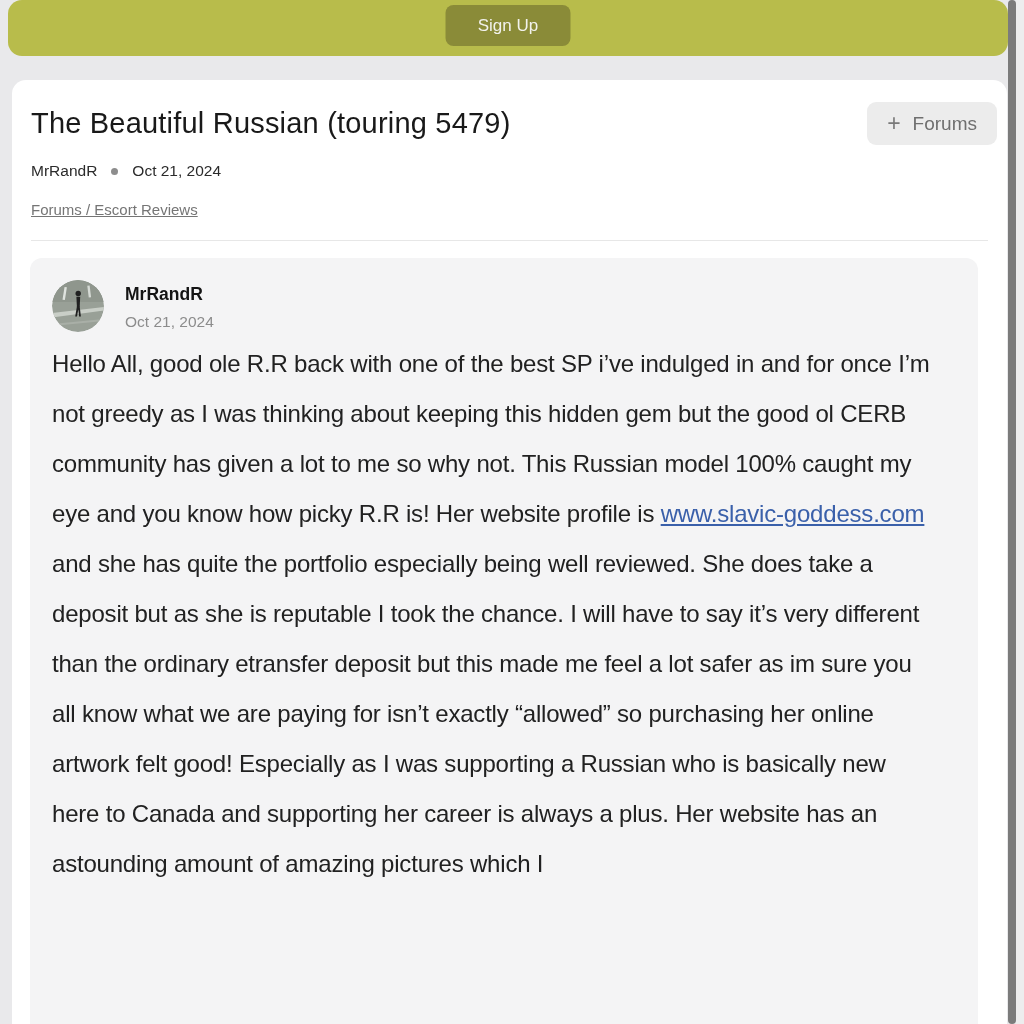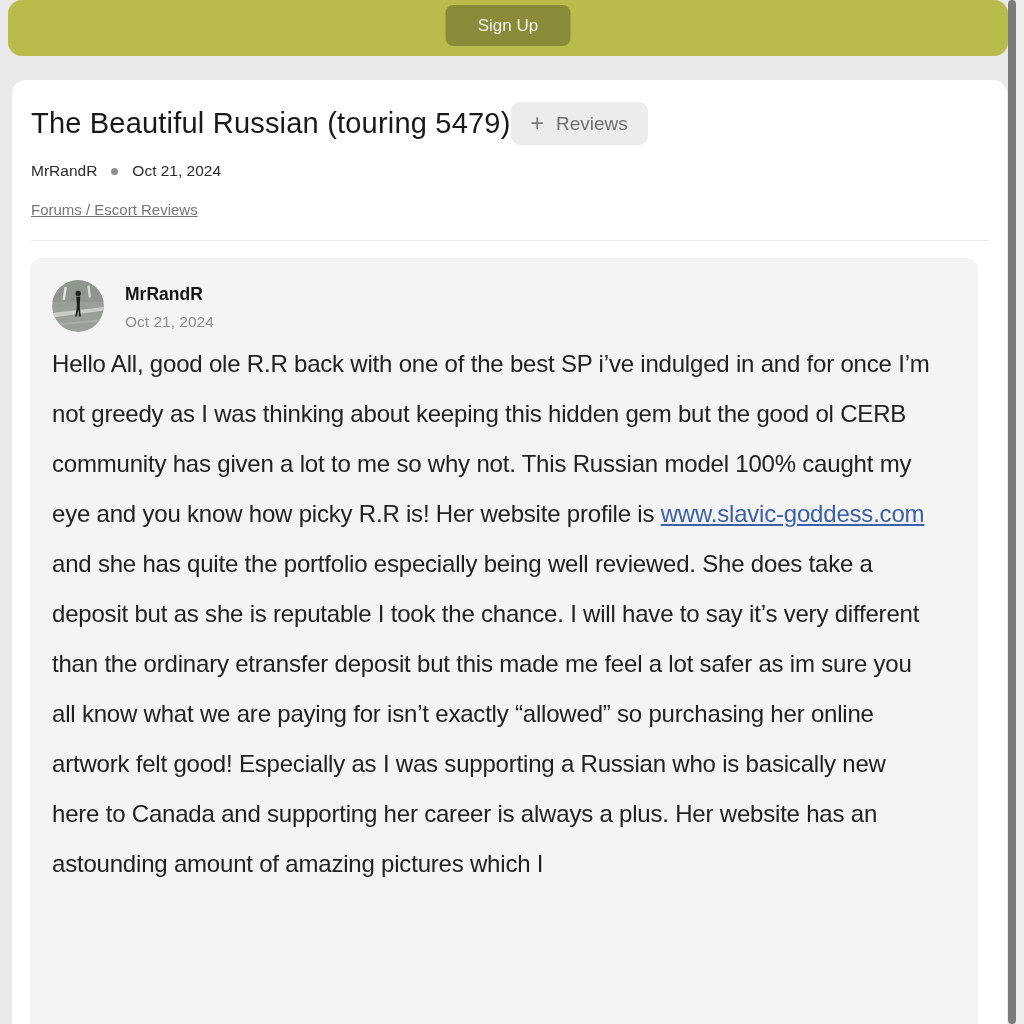--- a/index.html
+++ b/index.html
@@ -30,21 +30,21 @@
   }
 
   
   .main-card {
     position: absolute;
     left: 12px; top: 80px; width: 995px; height: 960px;
     background: var(--card-background, #ffffff);
     border-radius: 14px 14px 0 0;
   }
   .thread-header {
-    display: flex; align-items: flex-start; 
+    display: flex; align-items: flex-start; justify-content: space-between;
     padding: 22px 10px 0 19px;
   }
   h1.title {
     font-size: 29px; font-weight: 400; color: #191919;
     letter-spacing: 0.2px; line-height: 1.15; padding-top: 5px;
   }
   .comment-btn {
     display: flex; align-items: center; gap: 12px;
     background: var(--comment-button-background, #ececec);
     border: none; border-radius: 9px;
@@ -128,21 +128,21 @@
   <div class="banner">
     <button class="signup">Sign Up</button>
   </div>
 
   <div class="main-card">
 
     <div class="thread-header">
       <h1 class="title">The Beautiful Russian (touring 5479)</h1>
       <button class="comment-btn">
         <span class="plus">+</span>
-        <span>Reviews</span>
+        <span>Forums</span>
       </button>
     </div>
 
     <div class="meta">
       <span>MrRandR</span>
       <span class="dot"></span>
       <span>Oct 21, 2024</span>
     </div>
 
     <a href="#" class="breadcrumb">Forums / Escort Reviews</a>

